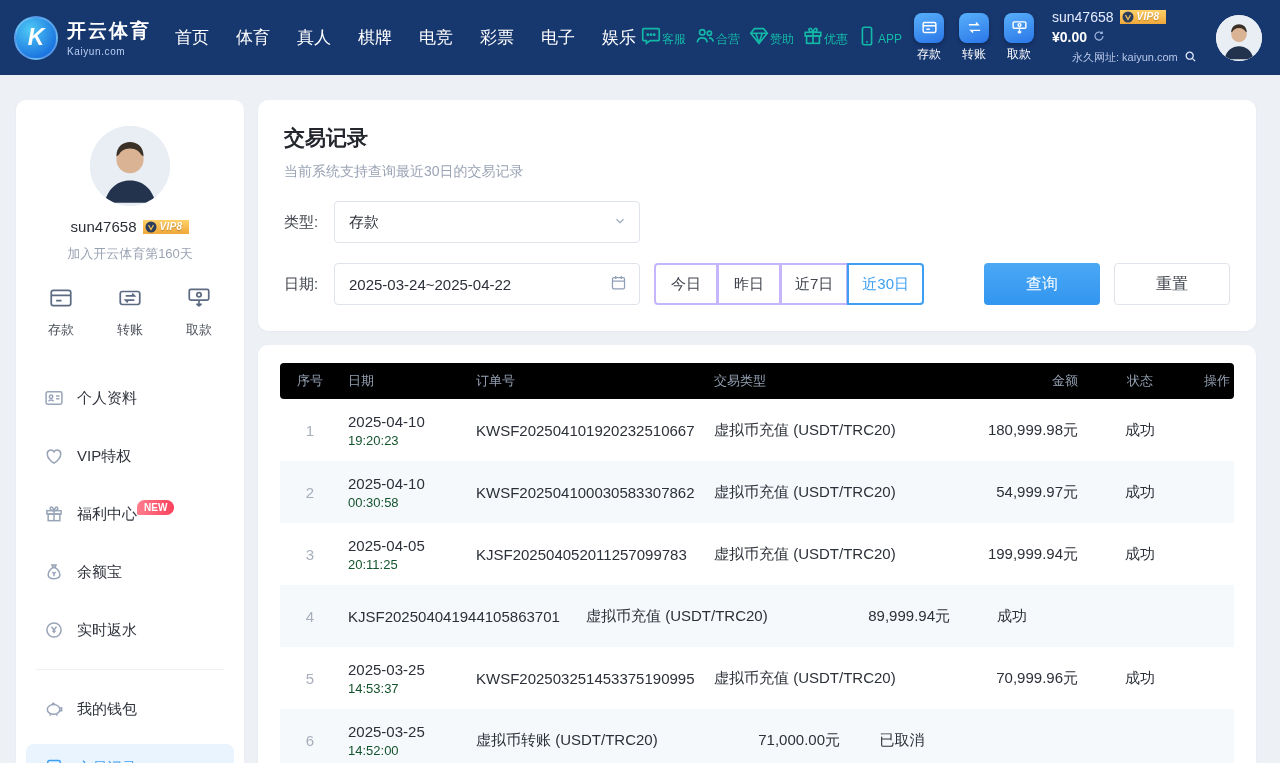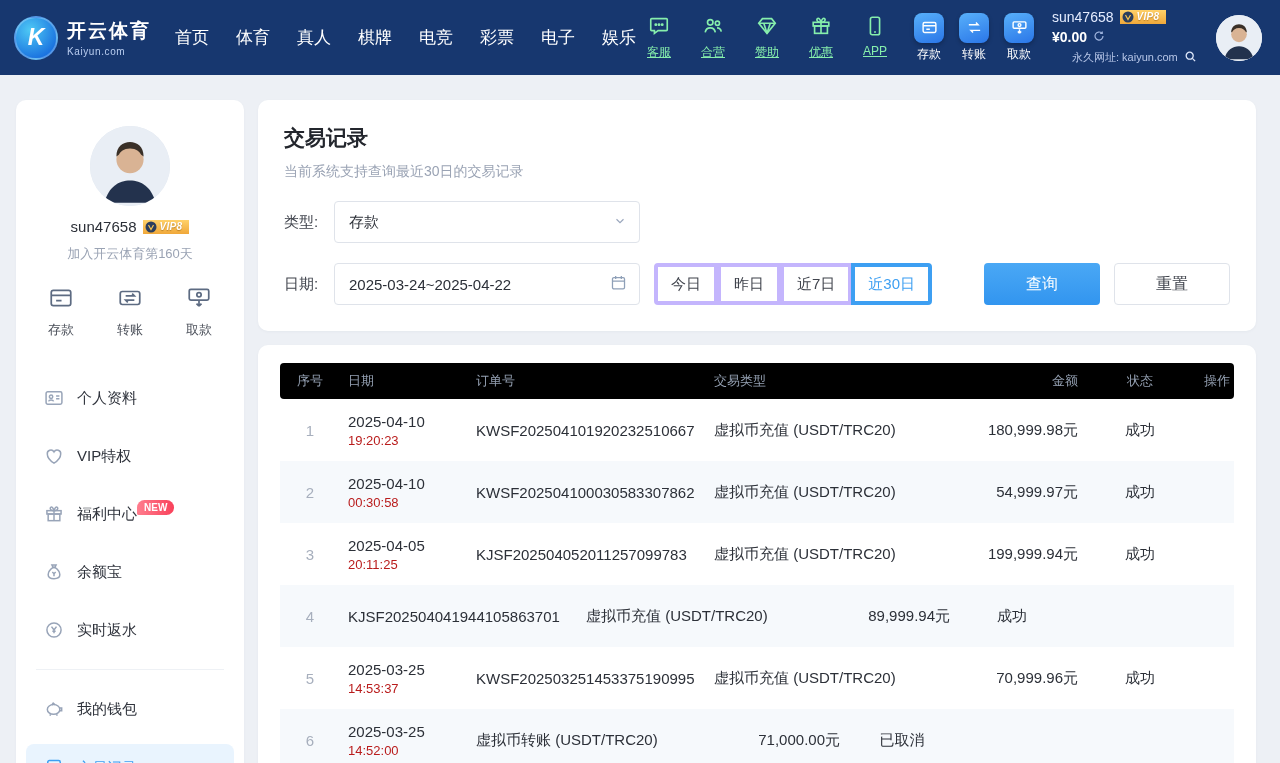--- a/index.html
+++ b/index.html
@@ -13,21 +13,21 @@
   .logo-circle { width:44px; height:44px; border-radius:50%;
     background:radial-gradient(circle at 35% 30%, #4ec9f5, #1b74e0 75%);
     display:flex; align-items:center; justify-content:center;
     font-weight:bold; font-style:italic; font-size:23px; color:#fff;
     border:2px solid rgba(255,255,255,.25); }
   .brand-name { font-size:19px; font-weight:bold; color:#fff; letter-spacing:2px; }
   .brand-domain { font-size:10px; color:#b9cdf0; letter-spacing:.6px; margin-top:2px; }
   .main-nav { display:flex; gap:27px; margin-left:24px; }
   .nav-item { color:#fff; font-size:17px; cursor:pointer; white-space:nowrap; }
   .quick-links { display:flex; gap:16px; margin-left:auto; }
-  .ql { display:flex; flex-direction:column; align-items:center; color:#86efac; width:38px; cursor:pointer;text-decoration:underline; }
+  .ql { display:flex; flex-direction:row; align-items:center; color:#14b8a6; width:38px; cursor:pointer; }
   .ql-label { font-size:12px; margin-top:3px; white-space:nowrap; }
   .wallet-btns { display:flex; gap:15px; margin-left:20px; }
   .wb { display:flex; flex-direction:column; align-items:center; color:#fff; cursor:pointer; }
   .wb-sq { width:30px; height:30px; border-radius:8px;
     background:linear-gradient(160deg,#58b0fa,#2a76e8);
     display:flex; align-items:center; justify-content:center;
     box-shadow:0 2px 4px rgba(0,0,0,.25); }
   .wb-label { font-size:12px; margin-top:3px; }
   .user-block { margin-left:18px; display:flex; flex-direction:column; gap:3px; min-width:152px; }
   .u-row { display:flex; align-items:center; gap:6px; }
@@ -73,21 +73,21 @@
 
   
   .page-title { font-size:21px; font-weight:bold; color:#23262d; }
   .page-subtitle { font-size:14px; color:#9aa3b4; margin-top:11px; }
   .f-row { display:flex; align-items:center; margin-top:20px; }
   .f-label { font-size:15px; color:#40444d; width:50px; flex-shrink:0; }
   .select-box, .date-box { width:306px; height:42px; border:1px solid #dfe3ea; border-radius:4px;
     display:flex; align-items:center; justify-content:space-between;
     padding:0 12px 0 14px; font-size:15px; color:#2c3038; cursor:pointer; background:#fff; }
   .range-group { display:flex; margin-left:14px; }
-  .range-btn { min-width:64px; height:42px; border:4px solid #c4b5fd; background:#fff;
+  .range-btn { min-width:64px; height:42px; border:2px solid #c4b5fd; background:#fff;
     display:flex; align-items:center; justify-content:center; font-size:15px; color:#40444d;
     cursor:pointer; margin-left:-1px; padding:0 13px; }
   .range-btn:first-child { border-radius:4px 0 0 4px; margin-left:0; }
   .range-btn:last-child { border-radius:0 4px 4px 0; }
   .range-btn.active { color:#3d9ff2; border-color:#3d9ff2; position:relative; z-index:1; }
   .actions { margin-left:auto; display:flex; gap:14px; }
   .btn { width:116px; height:42px; border-radius:4px; font-size:16px;
     display:flex; align-items:center; justify-content:center; cursor:pointer; }
   .btn-primary { background:linear-gradient(180deg,#4aa8f5,#3295ef); color:#fff; }
   .btn-plain { background:#fff; border:1px solid #dfe3ea; color:#40444d; }
@@ -99,21 +99,21 @@
   .t-row.alt { background:#f6f9fc; }
   .c { padding:0 8px; overflow:hidden; white-space:nowrap; }
   .c.no { width:60px; text-align:center; }
   .t-row .c.no { color:#a7afbd; }
   .c.date { width:128px; }
   .c.order { width:238px; }
   .c.type { width:268px; }
   .c.amount { width:112px; text-align:right; }
   .c.status { width:108px; text-align:center; }
   .c.op { flex:1; text-align:right; padding-right:4px; }
-  .d2 { font-size:13px; color:#b91c1c; margin-top:3px; }
+  .d2 { font-size:13px; color:#14532d; margin-top:3px; }
 </style>
 </head>
 <body>
 
 <div class="header">
   <div class="brand">
     <div class="logo-circle">K</div>
     <div>
       <div class="brand-name">开云体育</div>
       <div class="brand-domain">Kaiyun.com</div>

